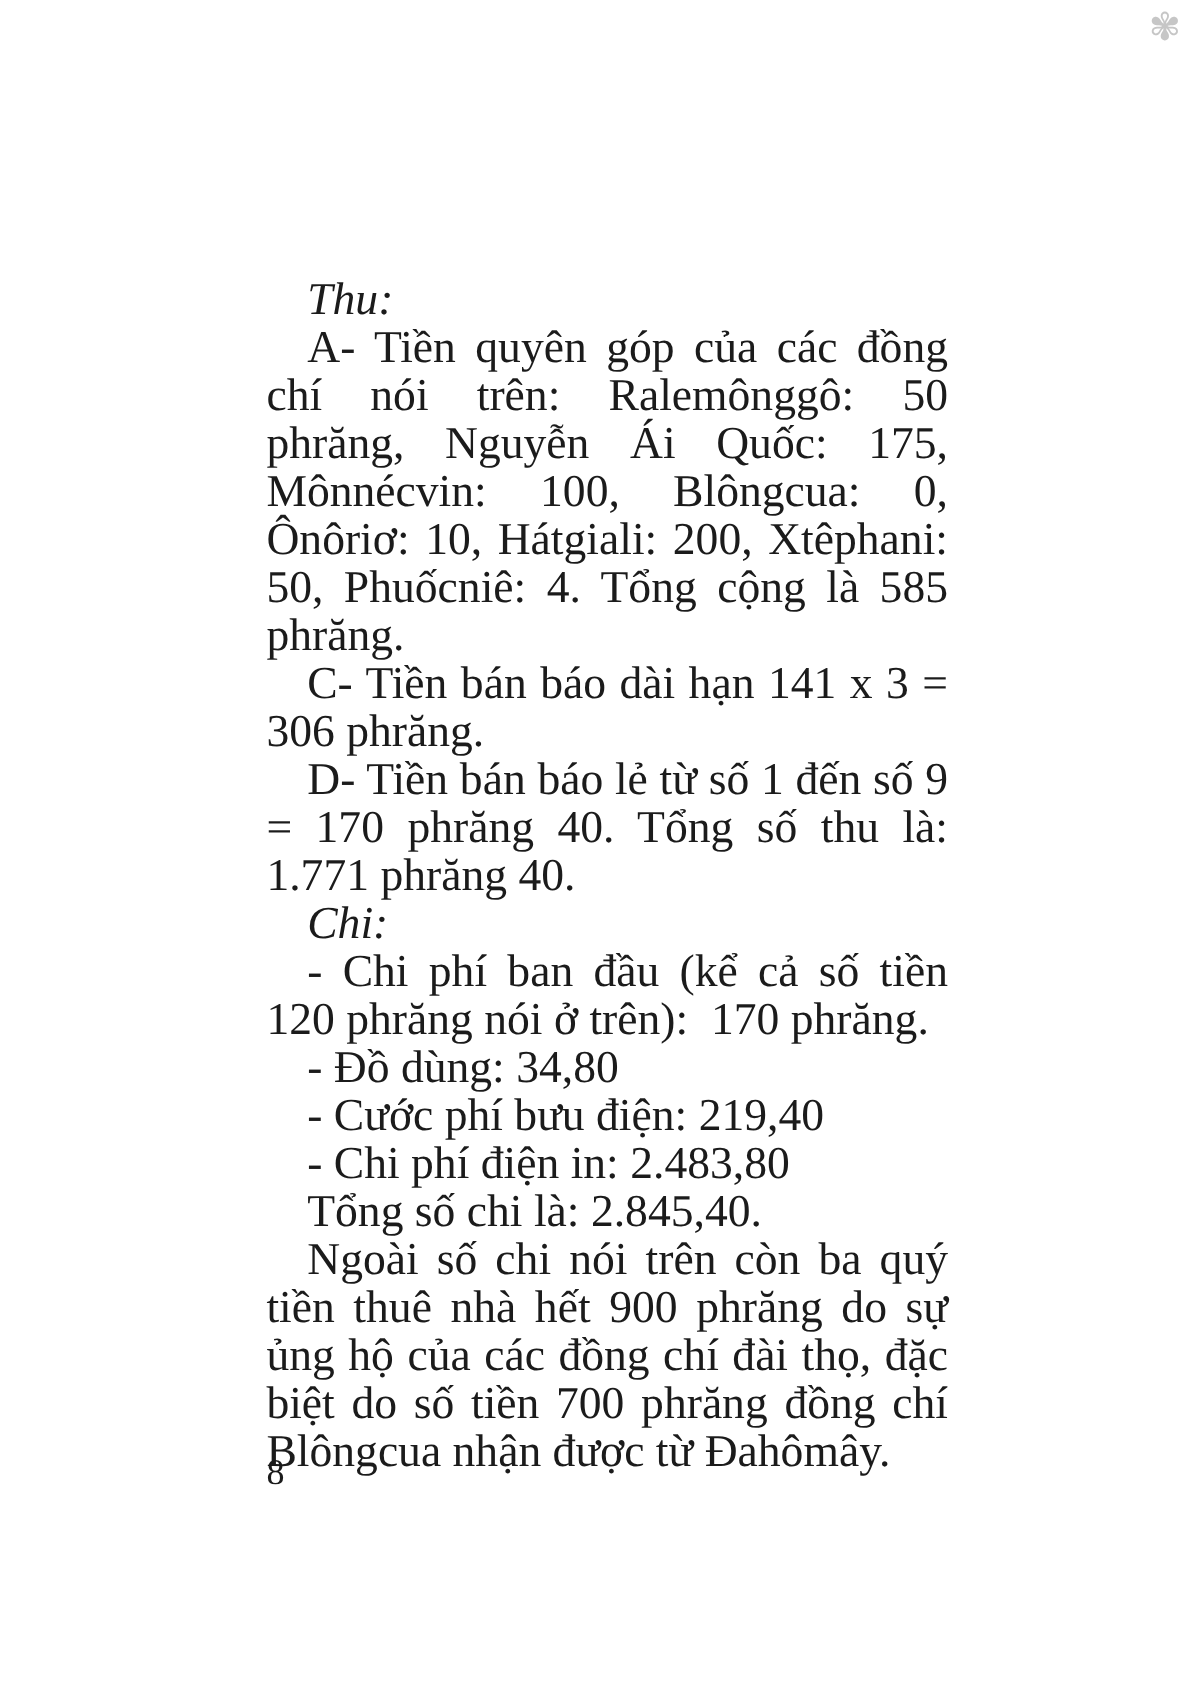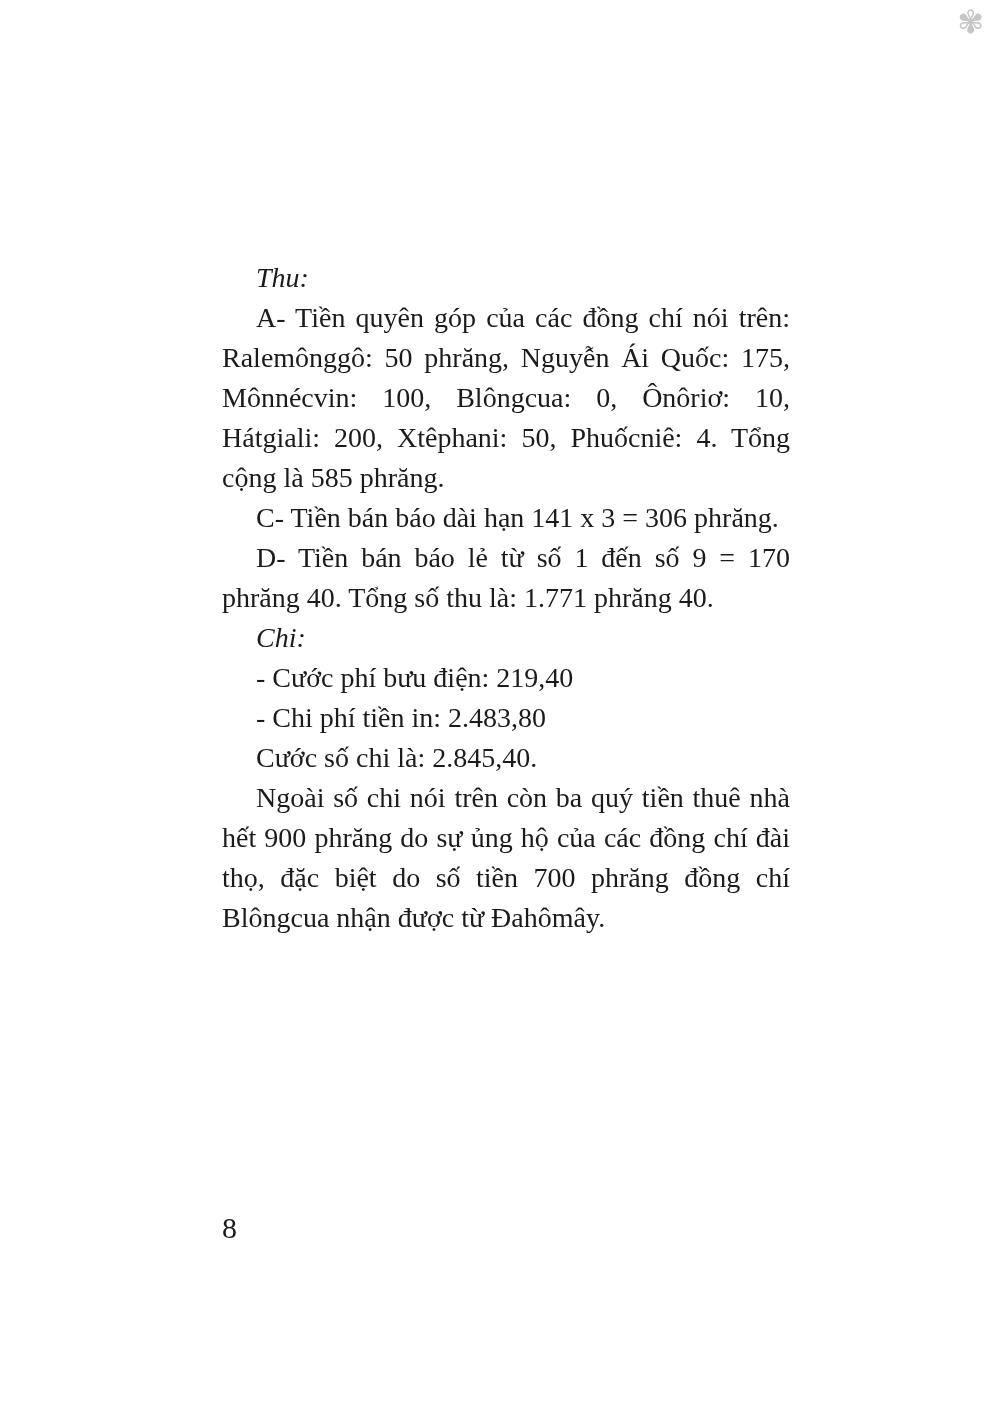--- a/index.html
+++ b/index.html
@@ -21,23 +21,23 @@
     top: 6px;
     right: 16px;
     font-size: 32px;
     line-height: 32px;
     color: #c6c6c6;
     user-select: none;
   }
   .text-block {
     position: absolute;
     left: 222px;
-    top: 258px;
+    top: 230px;
     width: 568px;
-    font-size: 28px;
+    font-size: 38px;
     line-height: 40px;
     text-align: justify;
   }
   .text-block p {
     margin: 0;
     padding: 0;
     text-indent: 34px;
   }
   .italic {
     font-style: italic;
@@ -57,21 +57,23 @@
 <div class="page">
 
   <span class="flower">✾</span>
 
   <div class="text-block">
     <p class="italic">Thu:</p>
     <p>A- Tiền quyên góp của các đồng chí nói trên: Ralemônggô: 50 phrăng, Nguyễn Ái Quốc: 175, Mônnécvin: 100, Blôngcua: 0, Ônôriơ: 10, Hátgiali: 200, Xtêphani: 50, Phuốcniê: 4. Tổng cộng là 585 phrăng.</p>
     <p>C- Tiền bán báo dài hạn 141 x 3 = 306 phrăng.</p>
     <p>D- Tiền bán báo lẻ từ số 1 đến số 9 = 170 phrăng 40. Tổng số thu là: 1.771 phrăng 40.</p>
     <p class="italic">Chi:</p>
+    <p>- Chi phí ban đầu (kể cả số tiền 120 phrăng nói ở trên): &nbsp;170 phrăng.</p>
+    <p>- Đồ dùng: 34,80</p>
     <p>- Cước phí bưu điện: 219,40</p>
-    <p>- Chi phí tiền in: 2.483,80</p>
-    <p>Cước số chi là: 2.845,40.</p>
+    <p>- Chi phí điện in: 2.483,80</p>
+    <p>Tổng số chi là: 2.845,40.</p>
     <p>Ngoài số chi nói trên còn ba quý tiền thuê nhà hết 900 phrăng do sự ủng hộ của các đồng chí đài thọ, đặc biệt do số tiền 700 phrăng đồng chí Blôngcua nhận được từ Đahômây.</p>
   </div>
 
   <div class="page-number">8</div>
 
 </div>
 
 </body></html>

